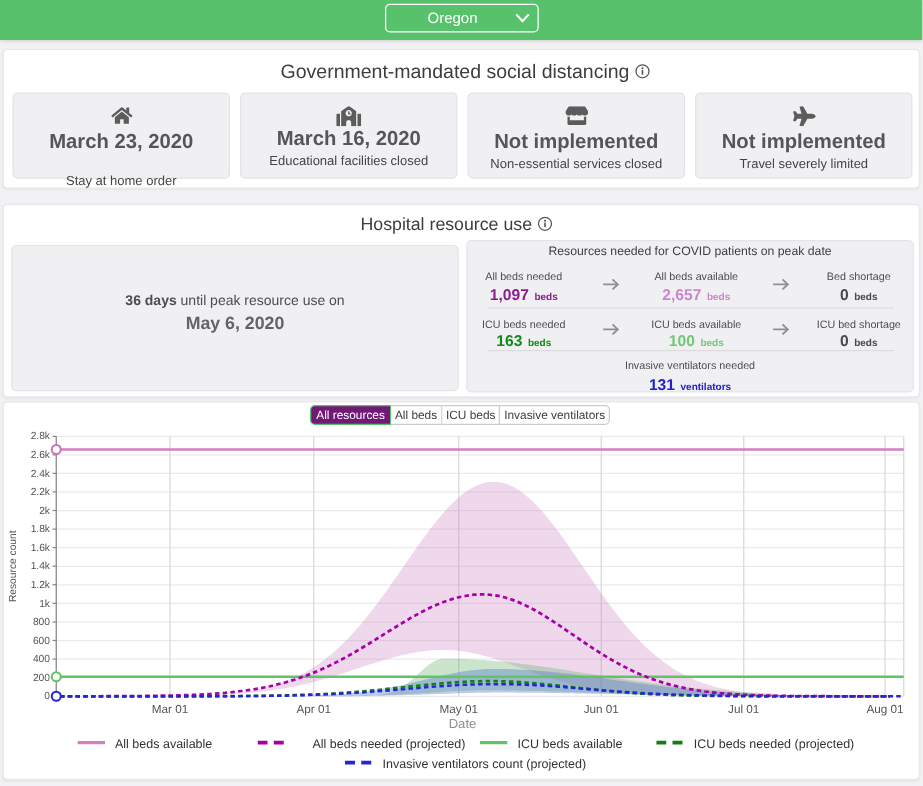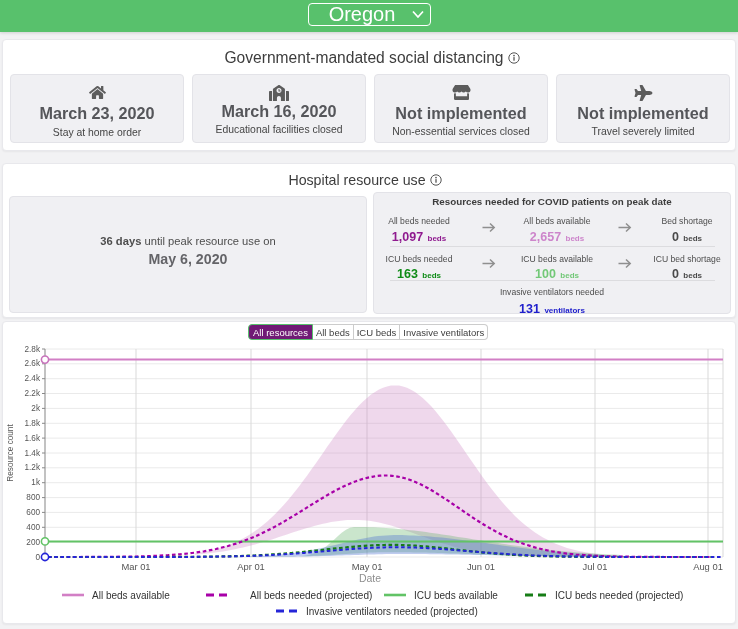--- a/index.html
+++ b/index.html
@@ -1,37 +1,37 @@
 <!DOCTYPE html>
 <html><head><meta charset="utf-8"><style>
 *{margin:0;padding:0;box-sizing:border-box}
 body{width:738px;height:629px;font-family:"Liberation Sans",sans-serif;background:#f2f2f4;position:relative;overflow:hidden}
 .panel{position:absolute;left:2px;width:734px;background:#fff;border:1px solid #e8e8ec;border-radius:4px;box-shadow:0 1px 2px rgba(0,0,0,0.05)}
 </style></head><body>
 
 <div style="position:absolute;left:0;top:0;width:738px;height:32px;background:#58c16c;box-shadow:0 1px 3px rgba(0,0,0,0.15)"></div>
 <div style="position:absolute;left:308px;top:3px;width:123px;height:23px;border:1.5px solid #fff;border-radius:4px;color:#fff"></div>
-<div style="position:absolute;left:310px;top:3px;width:104px;height:23px;line-height:23px;text-align:center;color:#fff;font-size:20px">Oregon</div>
+<div style="position:absolute;left:310px;top:3px;width:104px;height:23px;line-height:23px;text-align:center;color:#fff;font-size:12px">Oregon</div>
 <svg style="position:absolute;left:412px;top:10px" width="12" height="9" viewBox="0 0 12 9">
     <polyline points="1,1.5 6,7 11,1.5" fill="none" stroke="#fff" stroke-width="1.7"></polyline>
   </svg>
 
 <div class="panel" style="top:39px;height:112px">
   <div style="text-align:center;margin-top:9px;font-size:15.6px;color:#3d3d3d;position:relative;left:3px">Government-mandated social distancing<svg width="12" height="12" viewBox="0 0 12 12" style="vertical-align:-1px;margin-left:4px">
         <circle cx="6" cy="6" r="5.2" fill="none" stroke="#555" stroke-width="1"></circle>
         <rect x="5.35" y="5.1" width="1.3" height="3.6" fill="#555"></rect>
         <circle cx="6" cy="3.6" r="0.85" fill="#555"></circle>
       </svg></div>
 </div>
 <div style="position:absolute;left:10px;top:74px;width:174px;height:69px;background:#f0f0f3;border:1px solid #e3e3e8;border-radius:4px;text-align:center">
 <div style="margin-top:8px;height:18px;padding-top:2px"><svg width="19" height="15" viewBox="0 0 576 512" fill="#5c5c5c">
         <path d="M280.37 148.26L96 300.11V464a16 16 0 0 0 16 16l112.06-.29a16 16 0 0 0 15.92-16V368a16 16 0 0 1 16-16h64a16 16 0 0 1 16 16v95.64a16 16 0 0 0 16 16.05L464 480a16 16 0 0 0 16-16V300L295.67 148.26a12.19 12.19 0 0 0-15.3 0zM571.6 251.47L488 182.56V44.05a12 12 0 0 0-12-12h-56a12 12 0 0 0-12 12v72.61L318.47 43a48 48 0 0 0-61 0L4.34 251.47a12 12 0 0 0-1.6 16.9l25.5 31A12 12 0 0 0 45.15 301l235.22-193.74a12.19 12.19 0 0 1 15.3 0L530.9 301a12 12 0 0 0 16.9-1.6l25.5-31a12 12 0 0 0-1.7-16.93z"></path>
       </svg></div>
 <div style="font-size:16.2px;font-weight:bold;color:#55565a;margin-top:3px">March 23, 2020</div>
-<div style="font-size:10.4px;color:#454545;margin-top:4px">Stay at home order</div>
+<div style="font-size:10.4px;color:#454545;margin-top:17px">Stay at home order</div>
   </div>
 <div style="position:absolute;left:192px;top:74px;width:174px;height:69px;background:#f0f0f3;border:1px solid #e3e3e8;border-radius:4px;text-align:center">
 <div style="margin-top:8px;height:18px;padding-top:2px"><svg width="20" height="16" viewBox="0 0 640 512" fill="#5c5c5c">
         <path d="M0 224v272c0 8.8 7.2 16 16 16h80V192H32c-17.7 0-32 14.3-32 32zm360-48h-24v-40c0-4.4-3.6-8-8-8h-16c-4.4 0-8 3.6-8 8v64c0 4.4 3.6 8 8 8h48c4.4 0 8-3.6 8-8v-16c0-4.4-3.6-8-8-8zm137.8-63.9L336 1.3c-9.8-1.7-19.8-1.7-29.6 0L142.2 112.1c-9.3 1.7-16.2 10.3-16.2 20.3V512h128v-96c0-35.3 28.7-64 64-64s64 28.7 64 64v96h128V132.4c0-10-6.9-18.6-16.2-20.3zM320 256c-44.2 0-80-35.8-80-80s35.8-80 80-80 80 35.8 80 80-35.8 80-80 80zm288-64h-64v320h80c8.8 0 16-7.2 16-16V224c0-17.7-14.3-32-32-32z"></path>
       </svg></div>
 <div style="font-size:16.2px;font-weight:bold;color:#55565a;margin-top:1px">March 16, 2020</div>
 <div style="font-size:10.4px;color:#454545;margin-top:3px">Educational facilities closed</div>
   </div>
 <div style="position:absolute;left:374px;top:74px;width:174px;height:69px;background:#f0f0f3;border:1px solid #e3e3e8;border-radius:4px;text-align:center">
 <div style="margin-top:8px;height:18px;padding-top:2px"><svg width="19" height="15" viewBox="0 0 616 512" fill="#5c5c5c">
@@ -53,21 +53,21 @@
         <circle cx="6" cy="6" r="5.2" fill="none" stroke="#555" stroke-width="1"></circle>
         <rect x="5.35" y="5.1" width="1.3" height="3.6" fill="#555"></rect>
         <circle cx="6" cy="3.6" r="0.85" fill="#555"></circle>
       </svg></div>
 </div>
 <div style="position:absolute;left:9px;top:196px;width:358px;height:117px;background:#f0f0f3;border:1px solid #e3e3e8;border-radius:4px;text-align:center">
   <div style="margin-top:38px;font-size:11.2px;color:#4d4d4d"><b>36 days</b> until peak resource use on</div>
   <div style="font-size:14.2px;font-weight:bold;color:#646468;margin-top:4px">May 6, 2020</div>
 </div>
 <div style="position:absolute;left:373px;top:192px;width:358px;height:122px;background:#f0f0f3;border:1px solid #e3e3e8;border-radius:4px"></div>
-<div style="position:absolute;left:373px;top:196px;width:358px;text-align:center;font-size:9.8px;font-weight:bold;color:#3d3d3d">Resources needed for COVID patients on peak date</div>
+<div style="position:absolute;left:373px;top:196px;width:358px;text-align:center;font-size:9.8px;font-weight:normal;color:#3d3d3d">Resources needed for COVID patients on peak date</div>
 <div style="position:absolute;left:329px;top:216px;width:180px;text-align:center;font-size:8.6px;color:#4d4d4d">All beds needed</div>
 <div style="position:absolute;left:329px;top:227px;width:180px;text-align:center;color:#8f1a8f"><span style="font-size:12.5px;font-weight:bold">1,097</span> <span style="font-size:8px;font-weight:bold">beds</span></div>
 <div style="position:absolute;left:467px;top:216px;width:180px;text-align:center;font-size:8.6px;color:#4d4d4d">All beds available</div>
 <div style="position:absolute;left:467px;top:227px;width:180px;text-align:center;color:#cd85cb"><span style="font-size:12.5px;font-weight:bold">2,657</span> <span style="font-size:8px;font-weight:bold">beds</span></div>
 <div style="position:absolute;left:597px;top:216px;width:180px;text-align:center;font-size:8.6px;color:#4d4d4d">Bed shortage</div>
 <div style="position:absolute;left:597px;top:227px;width:180px;text-align:center;color:#4a4a4a"><span style="font-size:12.5px;font-weight:bold">0</span> <span style="font-size:8px;font-weight:bold">beds</span></div>
 <svg style="position:absolute;left:482px;top:222px" width="14" height="11" viewBox="0 0 14 11">
     <line x1="0.5" y1="5.5" x2="12" y2="5.5" stroke="#8f8f8f" stroke-width="1.5"></line>
     <polyline points="8,1.5 12.2,5.5 8,9.5" fill="none" stroke="#8f8f8f" stroke-width="1.5"></polyline>
   </svg>
@@ -184,12 +184,12 @@
       <line x1="0" y1="2" x2="21" y2="2" stroke="#a800a8" stroke-width="3" stroke-dasharray="8,5"></line>
     </svg><span style="margin-left:22px">All beds needed (projected)</span></div>
 <div style="position:absolute;left:384px;top:590px;font-size:10px;color:#333;white-space:nowrap"><svg width="22" height="4" style="vertical-align:2px">
       <line x1="0" y1="2" x2="22" y2="2" stroke="#62c366" stroke-width="2.6"></line>
     </svg><span style="margin-left:8px">ICU beds available</span></div>
 <div style="position:absolute;left:525px;top:590px;font-size:10px;color:#333;white-space:nowrap"><svg width="22" height="4" style="vertical-align:2px">
       <line x1="0" y1="2" x2="21" y2="2" stroke="#167d16" stroke-width="3" stroke-dasharray="8,5"></line>
     </svg><span style="margin-left:8px">ICU beds needed (projected)</span></div>
 <div style="position:absolute;left:276px;top:605.5px;font-size:10px;color:#333;white-space:nowrap"><svg width="22" height="4" style="vertical-align:2px">
       <line x1="0" y1="2" x2="21" y2="2" stroke="#2525d8" stroke-width="3" stroke-dasharray="8,5"></line>
-    </svg><span style="margin-left:8px">Invasive ventilators needed (projected)</span></div>
+    </svg><span style="margin-left:8px">Invasive ventilators count (projected)</span></div>
 </body></html>

